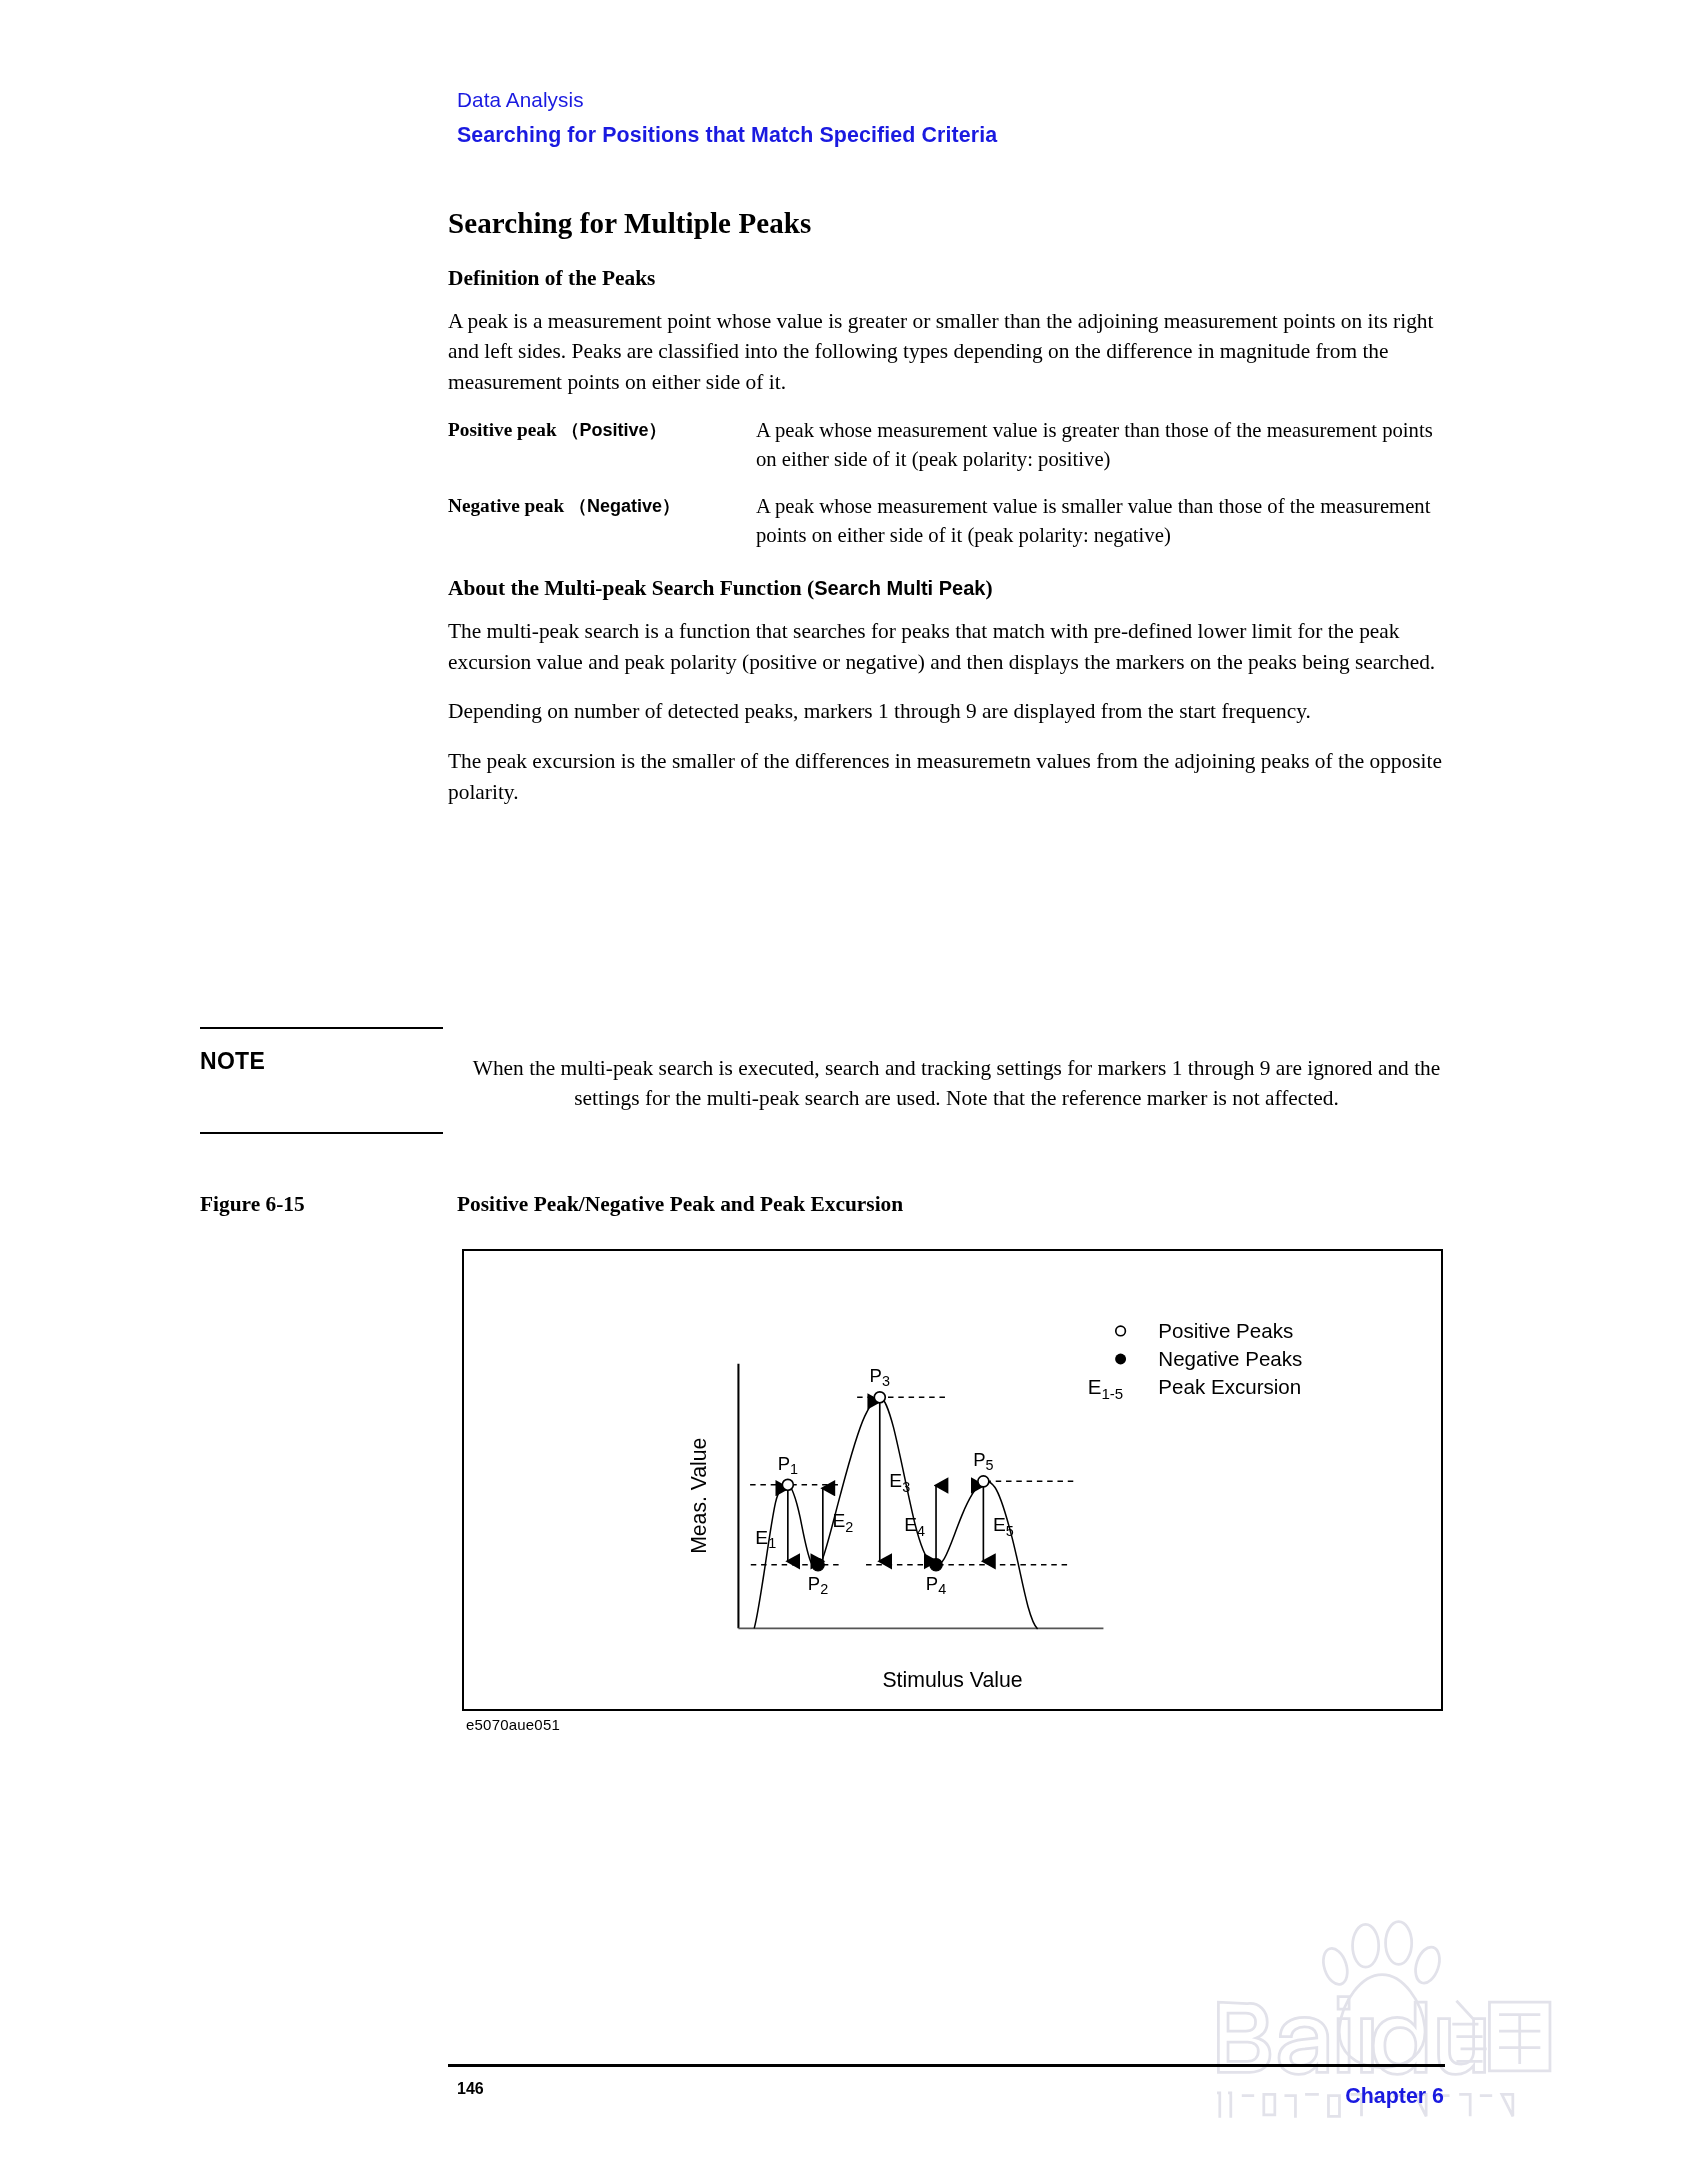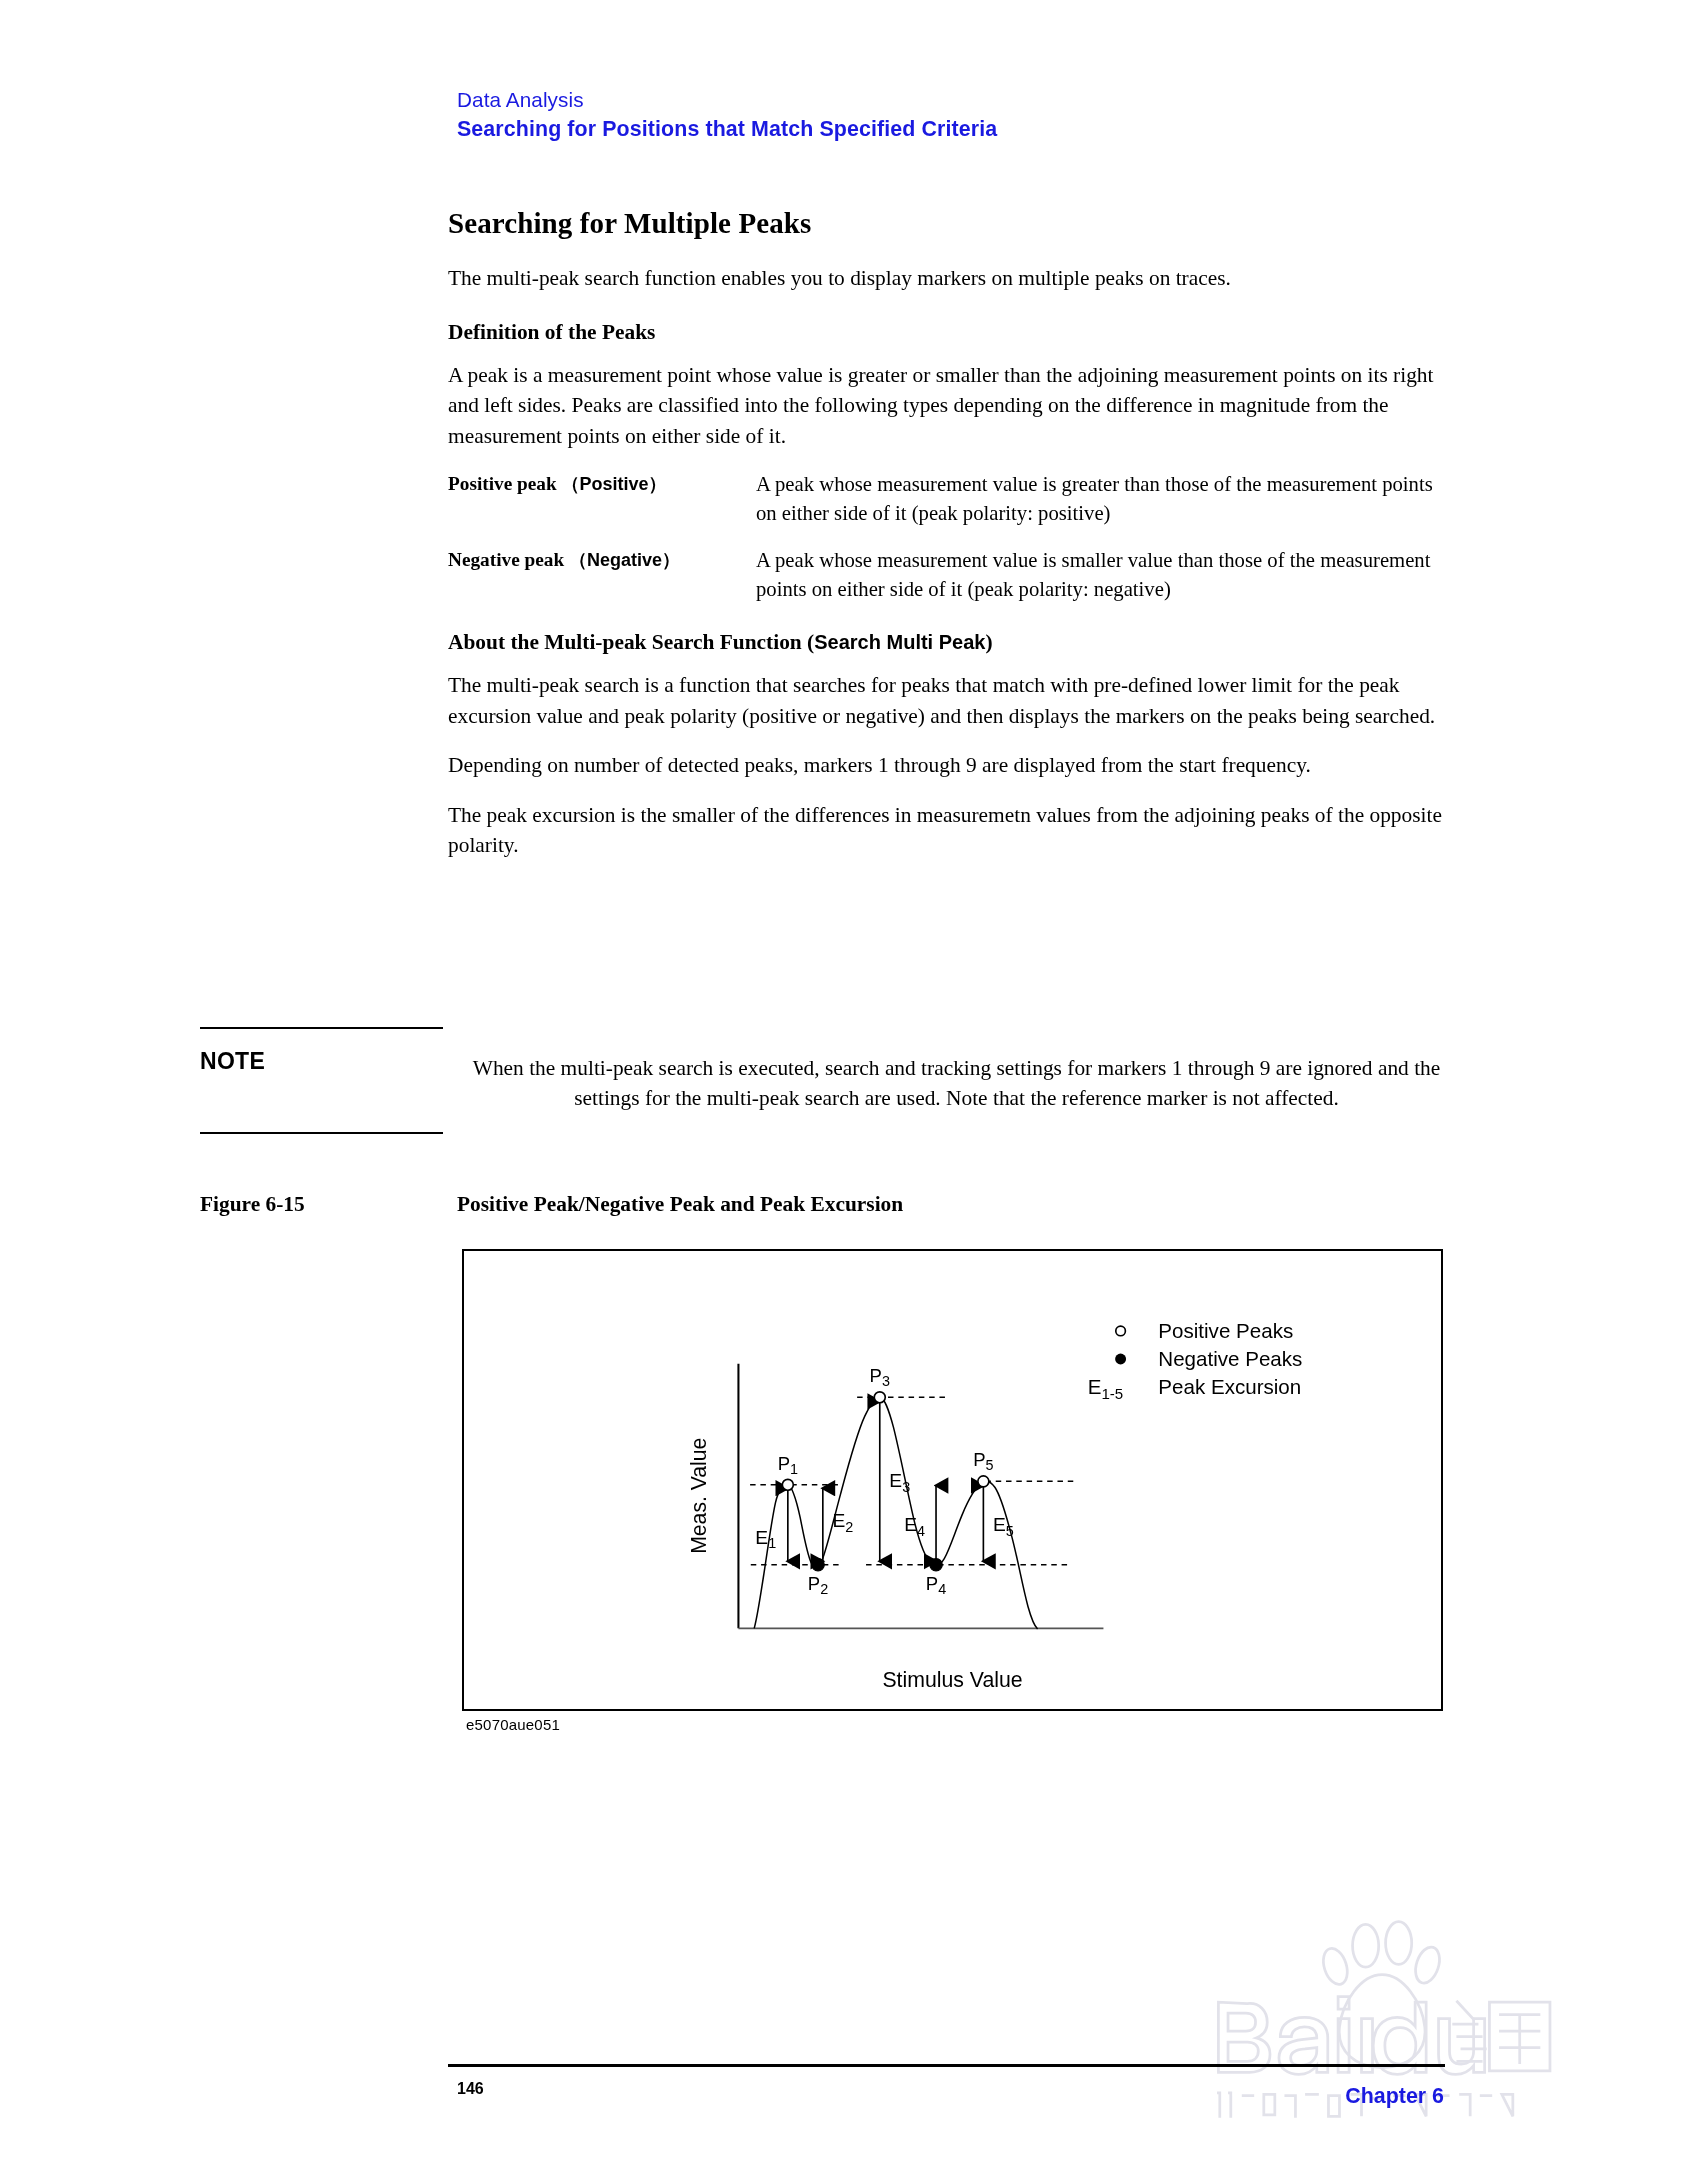--- a/index.html
+++ b/index.html
@@ -30,21 +30,21 @@
     letter-spacing: 0.1px;
     line-height: 1.25;
   }
   #running-header .hdr-line2 {
     font-family: "Liberation Sans", sans-serif;
     font-size: 21.4px;
     font-weight: bold;
     color: #1a1ae0;
     letter-spacing: 0.1px;
     line-height: 1.25;
-    margin-top: 3px;
+    margin-top: 9px;
   }
 
   
   .content {
     position: absolute;
     left: 448px;
     top: 207px;
     width: 999px;
   }
   h1.section-title {
@@ -230,21 +230,20 @@
 
 <div id="running-header">
   <div class="hdr-line1">Data Analysis</div>
   <div class="hdr-line2">Searching for Positions that Match Specified Criteria</div>
 </div>
 
 <div class="content">
 
   <h1 class="section-title">Searching for Multiple Peaks</h1>
 
-  <p class="body-par">The multi-peak search function enables you to display markers on multiple peaks on traces.</p>
 
   <h2 class="sub-title">Definition of the Peaks</h2>
 
   <p class="body-par">A peak is a measurement point whose value is greater or smaller than the adjoining measurement points on its right and left sides. Peaks are classified into the following types depending on the difference in magnitude from the measurement points on either side of it.</p>
 
   <div class="deflist">
 
     <div class="defrow">
       <div class="defterm"><span>Positive peak</span>&nbsp;<span class="paren-bold">（Positive）</span></div>
       <div class="defdesc">A peak whose measurement value is greater than those of the measurement points on either side of it (peak polarity: positive)</div>

